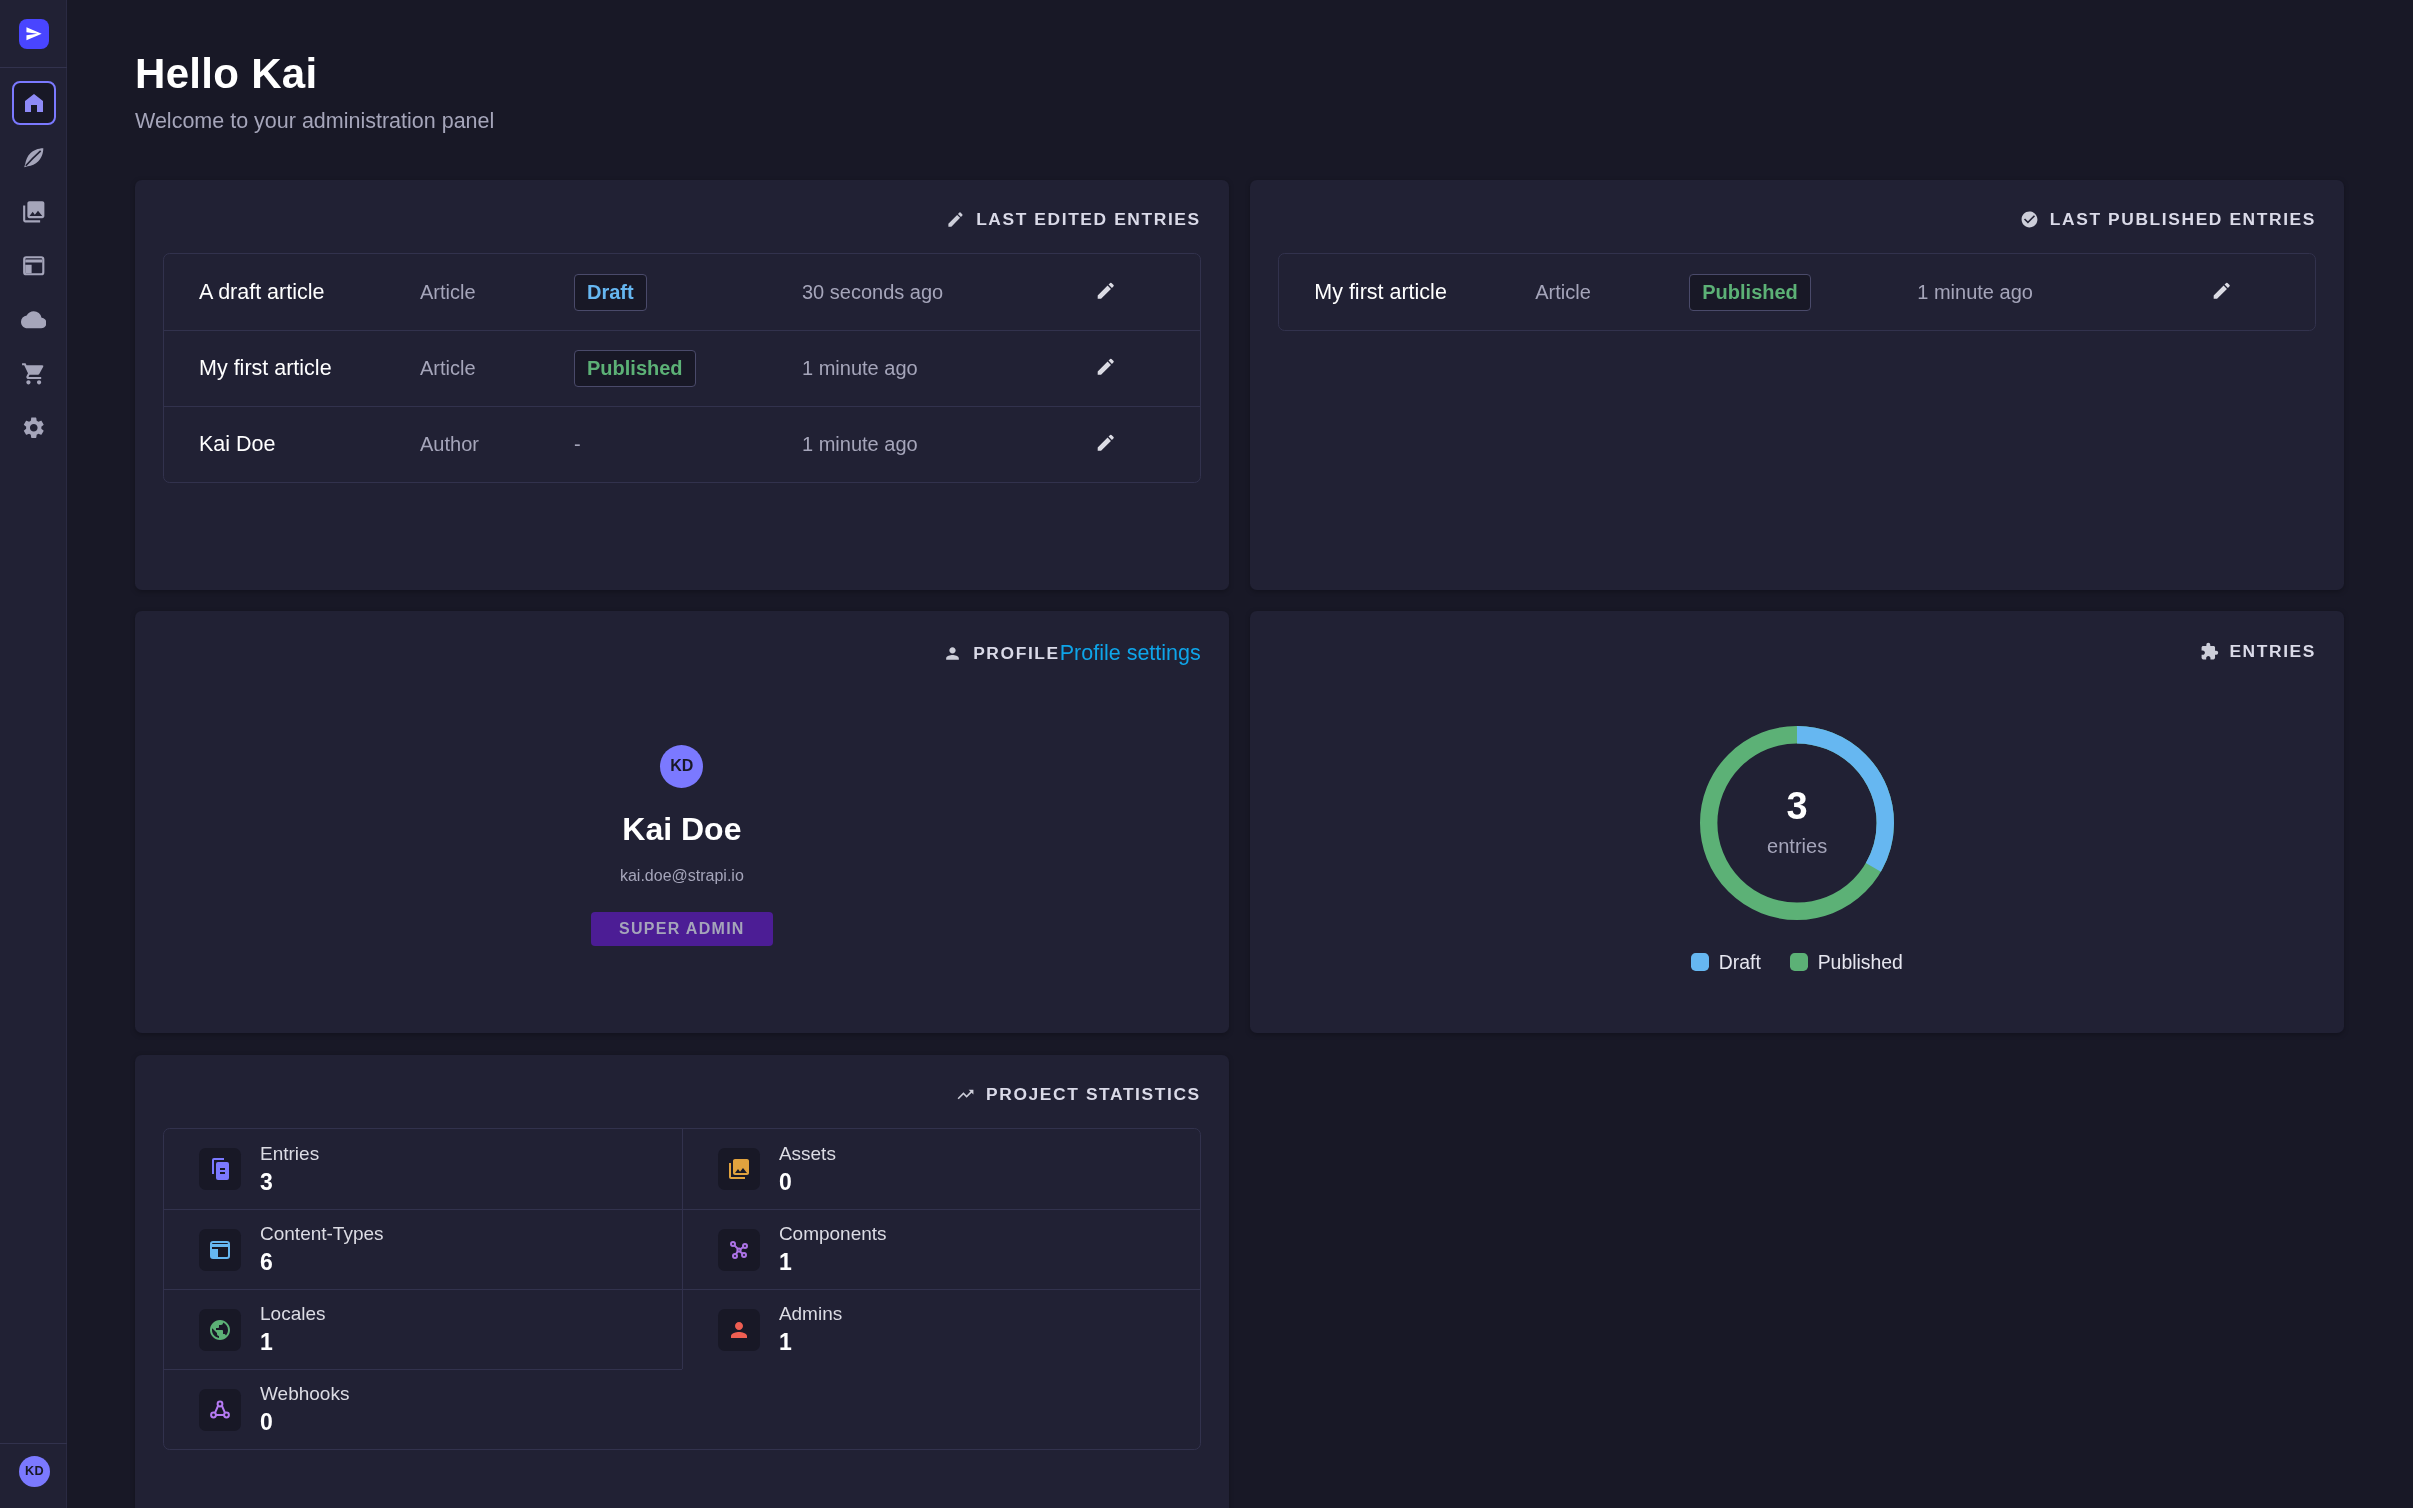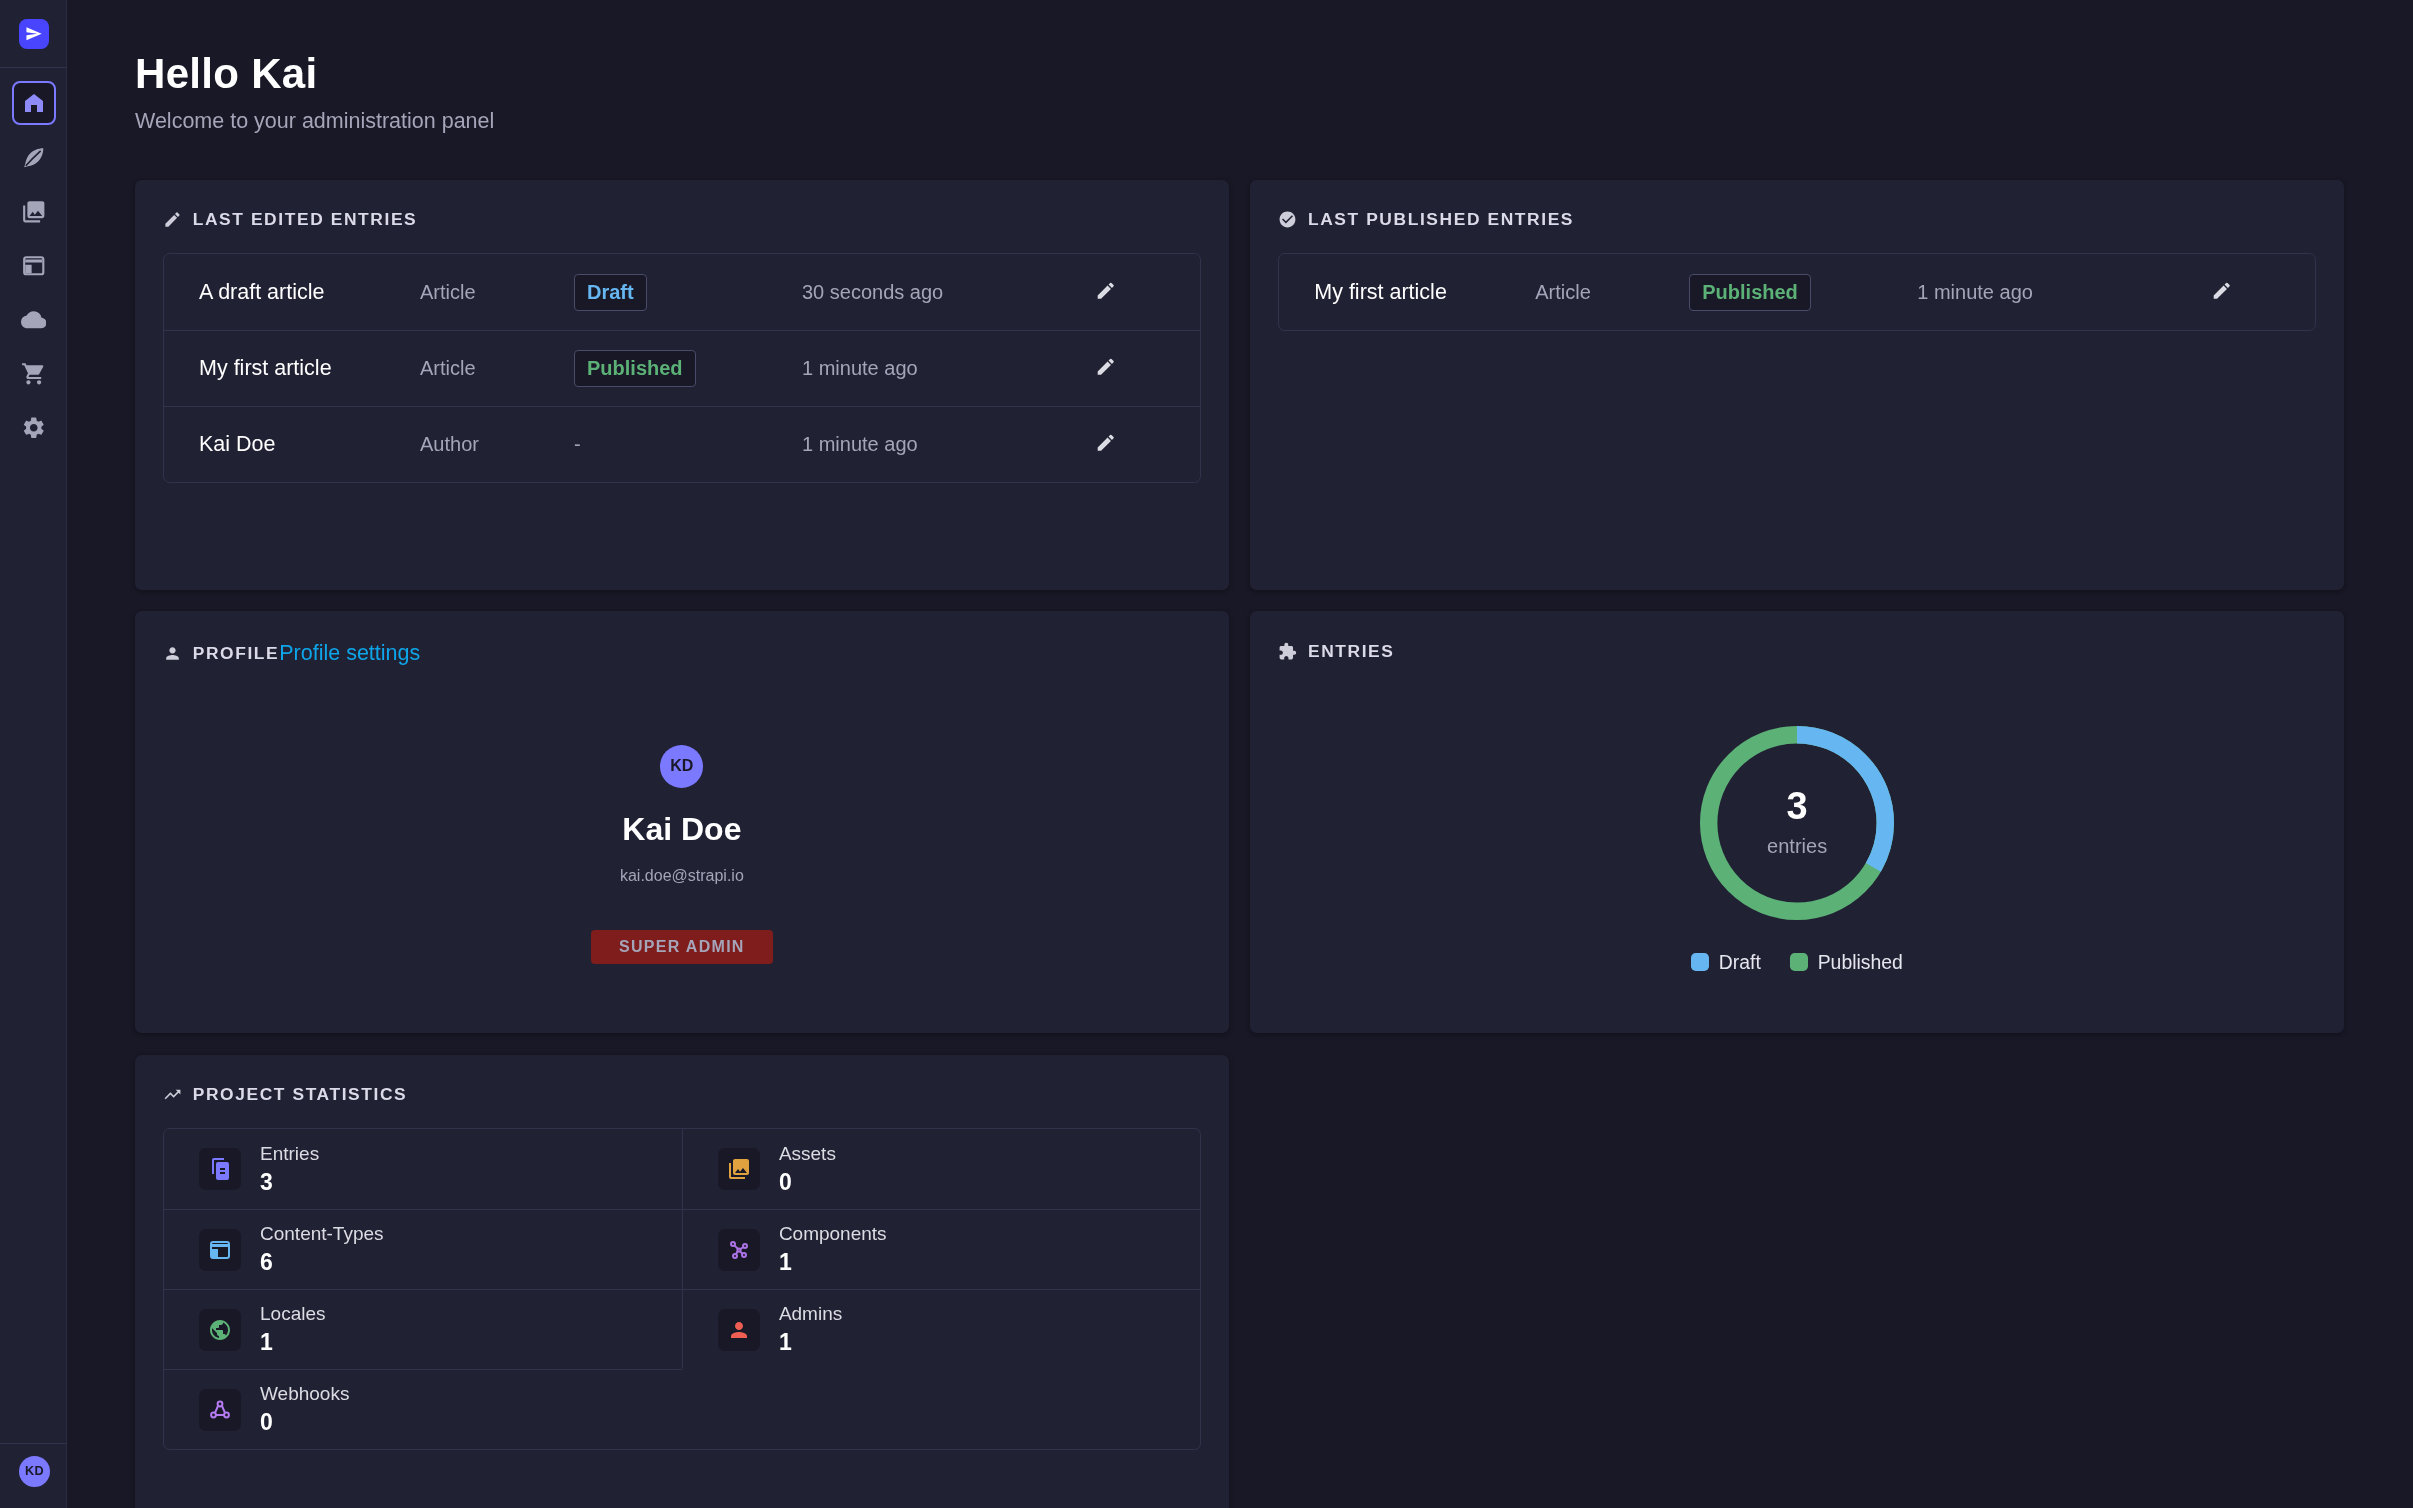--- a/index.html
+++ b/index.html
@@ -29,21 +29,21 @@
   .page-title { font-size:42px; font-weight:700; letter-spacing:0.3px; }
   .page-subtitle { margin-top:10.7px; font-size:21.5px; color:#a5a5ba; }
 
   .grid { margin-top:46px; display:grid; grid-template-columns:1fr 1fr; column-gap:21.5px; row-gap:21.5px; }
   .card { background:#212134; border-radius:6.7px; padding:29.5px 28px;
           box-shadow:0 1.3px 5.4px rgba(0,0,0,.25); position:relative; }
   .h-last-edited, .h-profile { height:410px; }
   .h-row2 { height:422px; }
   .h-stats { height:503px; grid-column:1; }
 
-  .card-head { display:flex; align-items:center; justify-content:flex-start; }
+  .card-head { display:flex; align-items:center; justify-content:flex-end; }
   .card-head .left { display:flex; align-items:center; gap:10.7px; }
   .card-head .cicon { width:19px; height:19px; color:#cdced9; flex:0 0 auto; }
   .card-head .cicon svg { width:19px; height:19px; }
   .card-title { font-size:17.4px; font-weight:700; letter-spacing:1.6px; color:#dadae8; }
   .profile-link { font-size:21.5px; color:#0ea5e9; text-decoration:none; }
 
   
   .etable { margin-top:23px; border:1.3px solid #32324d; border-radius:6.7px; overflow:hidden; }
   .erow { display:grid; grid-template-columns:221px 154px 228px 288px 1fr;
           align-items:center; height:76px; padding-left:35px; }
@@ -58,21 +58,21 @@
   .cell-action { display:flex; }
   .edit-btn { background:none; border:none; cursor:pointer; color:#dcdce4; padding:5.4px; }
   .edit-btn svg { width:21.5px; height:21.5px; }
 
   
   .profile-body { display:flex; flex-direction:column; align-items:center; }
   .profile-avatar { margin-top:79px; width:43px; height:43px; border-radius:50%; background:#7b79ff;
                     color:#181826; font-size:16px; font-weight:700; display:flex; align-items:center; justify-content:center; }
   .profile-name { margin-top:23px; font-size:32px; font-weight:700; }
   .profile-email { margin-top:19px; font-size:16px; color:#a5a5ba; }
-  .profile-role { margin-top:45px; background:#7f1d1d; border-radius:4px; padding:8px 28px;
+  .profile-role { margin-top:27px; background:#4c1d95; border-radius:4px; padding:8px 28px;
                   font-size:16px; font-weight:700; letter-spacing:1.3px; color:#a5a5ba; }
 
   
   .donut-wrap { margin-top:64px; display:flex; justify-content:center; }
   .donut { position:relative; width:194px; height:194px; }
   .donut svg { width:194px; height:194px; }
   .donut-center { position:absolute; inset:0; display:flex; flex-direction:column;
                   align-items:center; justify-content:center; }
   .donut-total { font-size:38px; font-weight:700; line-height:1; }
   .donut-label { margin-top:9.4px; font-size:20px; color:#a5a5ba; }

